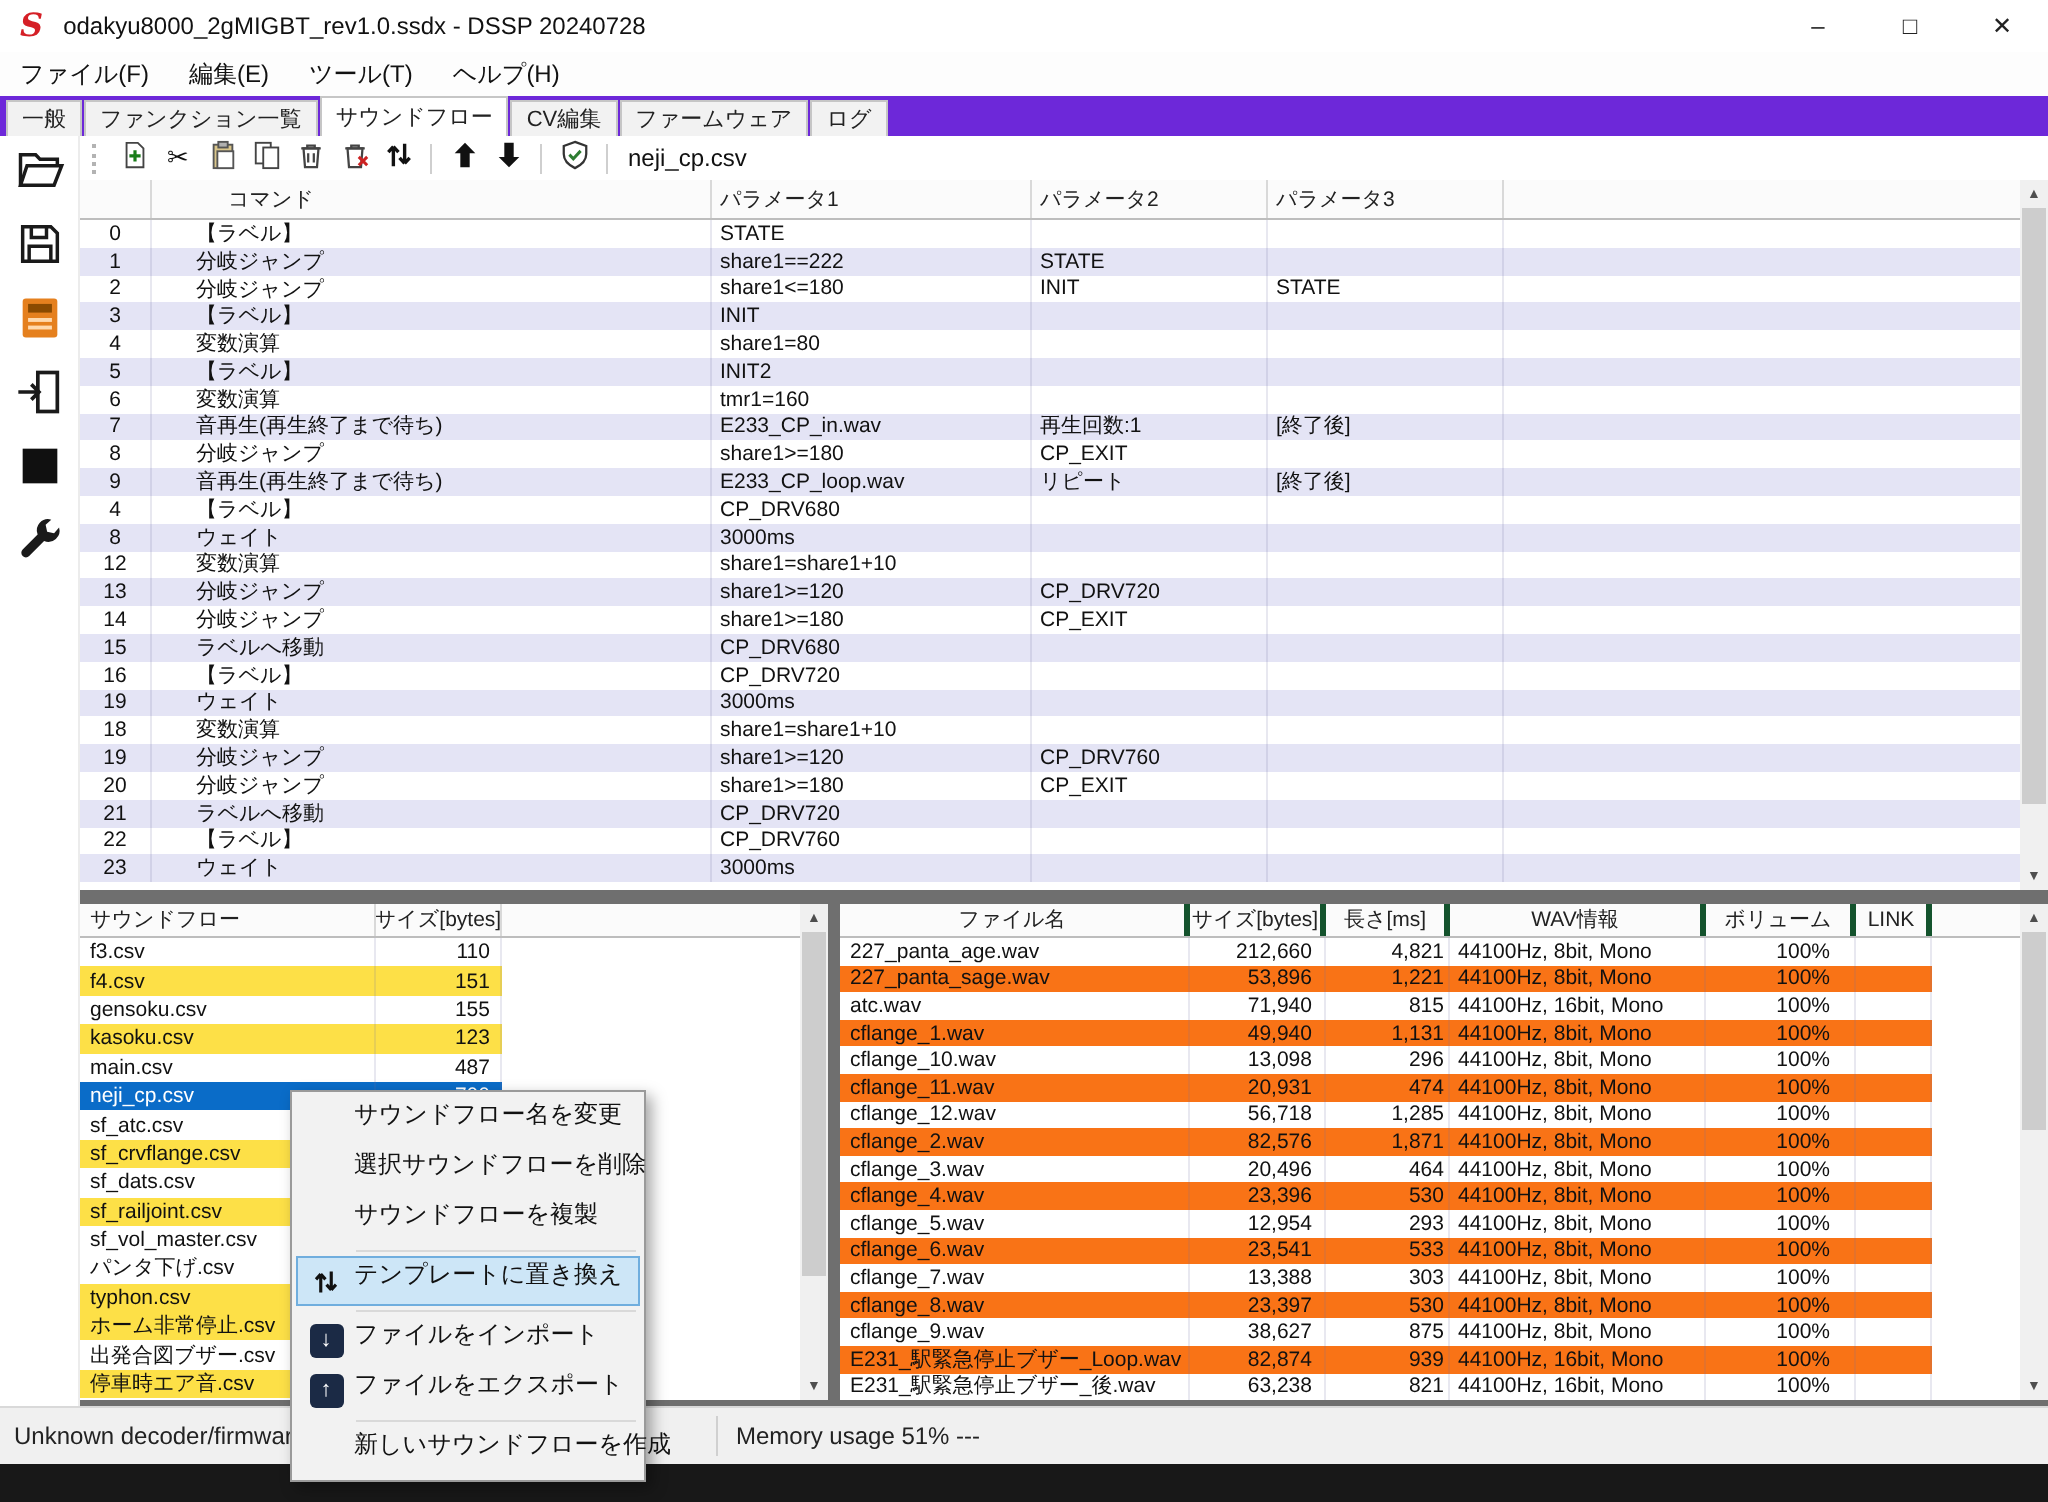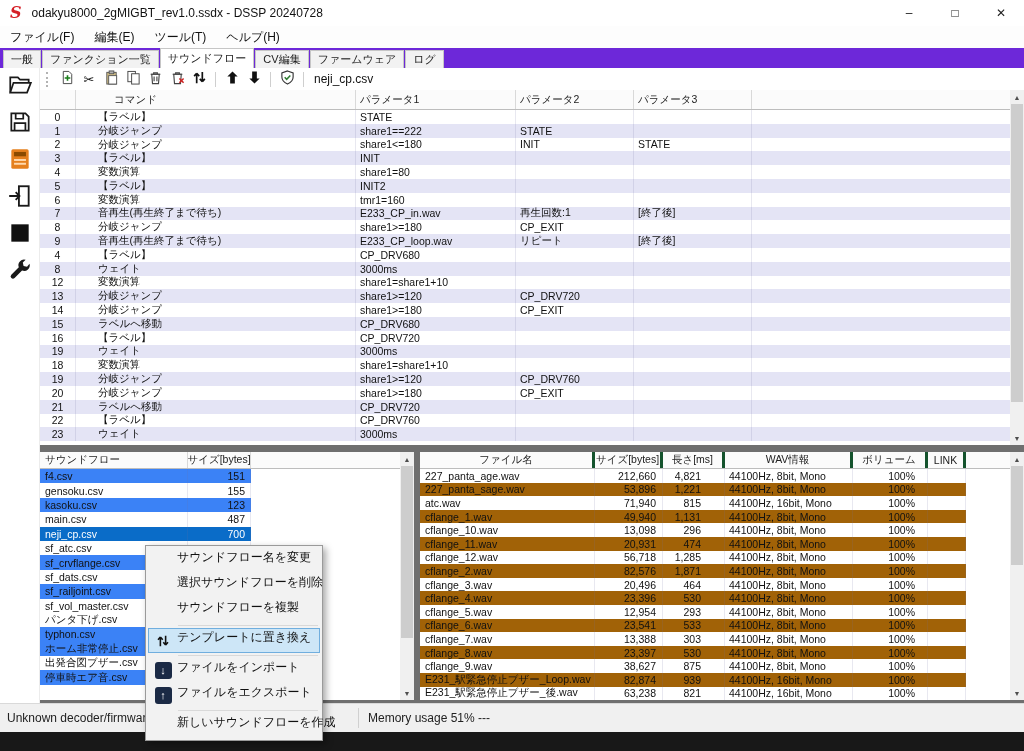--- a/index.html
+++ b/index.html
@@ -70,44 +70,44 @@
 .sfh{height:100%;display:flex;align-items:center;border-right:1px solid #d9d9d9;white-space:nowrap;overflow:hidden}
 .sfh.name{width:148px;padding-left:5px}
 .sfh.size{width:63px;justify-content:center}
 .sfh.fill{flex:1;border-right:none}
 .sf-body{position:absolute;left:0;top:17px;right:14px;bottom:0;overflow:hidden}
 .srow{display:flex;height:14.4px;font-size:10.5px;color:#111}
 .scell{height:100%;display:flex;align-items:center;white-space:nowrap;overflow:hidden;border-right:1px solid rgba(110,110,160,.16)}
 .scell.name{width:148px;padding-left:5px}
 .scell.size{width:63px;justify-content:flex-end;padding-right:5px}
 .scell.fill{flex:1;border-right:none}
-.srow.alt .scell.name,.srow.alt .scell.size{background:#3b82f6}
+.srow.alt .scell.name,.srow.alt .scell.size{background:#fde047}
 .srow.sel .scell.name,.srow.sel .scell.size{background:#0a6cc8;color:#fff}
 
 .file-panel{position:absolute;left:420px;top:452px;width:604px;height:248px;background:#fff}
 .f-header{display:flex;height:17px;background:#fbfbfb;border-bottom:1px solid #bdbdbd;font-size:10.5px;color:#222}
 .fh{height:100%;display:flex;align-items:center;justify-content:center;border-right:3px solid #14532d;white-space:nowrap;overflow:hidden}
 .fh.name{width:175px}
 .fh.size{width:68px}
 .fh.len{width:62px}
 .fh.wav{width:128px}
 .fh.vol{width:75px}
 .fh.link{width:38px}
 .fh.fill{flex:1;border-right:none}
 .f-body{position:absolute;left:0;top:17px;right:14px;bottom:0;overflow:hidden}
 .frow{display:flex;height:13.6px;font-size:10.5px;color:#111}
 .fcell{height:100%;display:flex;align-items:center;white-space:nowrap;overflow:hidden;border-right:1px solid rgba(110,110,160,.16)}
 .fcell.name{width:175px;padding-left:5px}
 .fcell.size{width:68px;justify-content:flex-end;padding-right:6px}
-.fcell.len{width:62px;justify-content:flex-end;padding-right:23px}
+.fcell.len{width:62px;justify-content:flex-end;padding-right:2px}
 .fcell.wav{width:128px;padding-left:4px}
 .fcell.vol{width:75px;justify-content:flex-end;padding-right:12px}
 .fcell.link{width:38px}
 .fcell.fill{flex:1;border-right:none}
-.frow.alt .fcell:not(.fill){background:#a16207}
+.frow.alt .fcell:not(.fill){background:#f97316}
 
 
 .statusbar{position:absolute;left:0;top:703px;width:100%;height:29px;background:#f0f0f0;border-top:1px solid #d9d9d9;font-size:12px;color:#222}
 .status-decoder{position:absolute;left:7px;top:7px;white-space:nowrap}
 .status-sep{position:absolute;left:358px;top:4px;bottom:4px;width:1px;background:#d0d0d0}
 .status-memory{position:absolute;left:368px;top:7px;white-space:nowrap}
 .desktop-strip{position:absolute;left:0;top:732px;width:100%;height:19px;background:#181818}
 
 
 .context-menu{position:absolute;left:145px;top:545px;width:178px;background:#f2f2f2;border:1px solid #9a9a9a;box-shadow:3px 3px 7px rgba(0,0,0,.35);padding:2px;z-index:100;font-size:12px;color:#111}
@@ -469,20 +469,25 @@
 
   <div class="bottom-bg"></div>
 
   <div class="sf-panel">
     <div class="sf-header">
       <div class="sfh name">サウンドフロー</div>
       <div class="sfh size">サイズ[bytes]</div>
       <div class="sfh fill"></div>
     </div>
     <div class="sf-body">
+        <div class="srow">
+          <div class="scell name">f3.csv</div>
+          <div class="scell size">110</div>
+          <div class="scell fill"></div>
+        </div>
         <div class="srow alt">
           <div class="scell name">f4.csv</div>
           <div class="scell size">151</div>
           <div class="scell fill"></div>
         </div>
         <div class="srow">
           <div class="scell name">gensoku.csv</div>
           <div class="scell size">155</div>
           <div class="scell fill"></div>
         </div>

